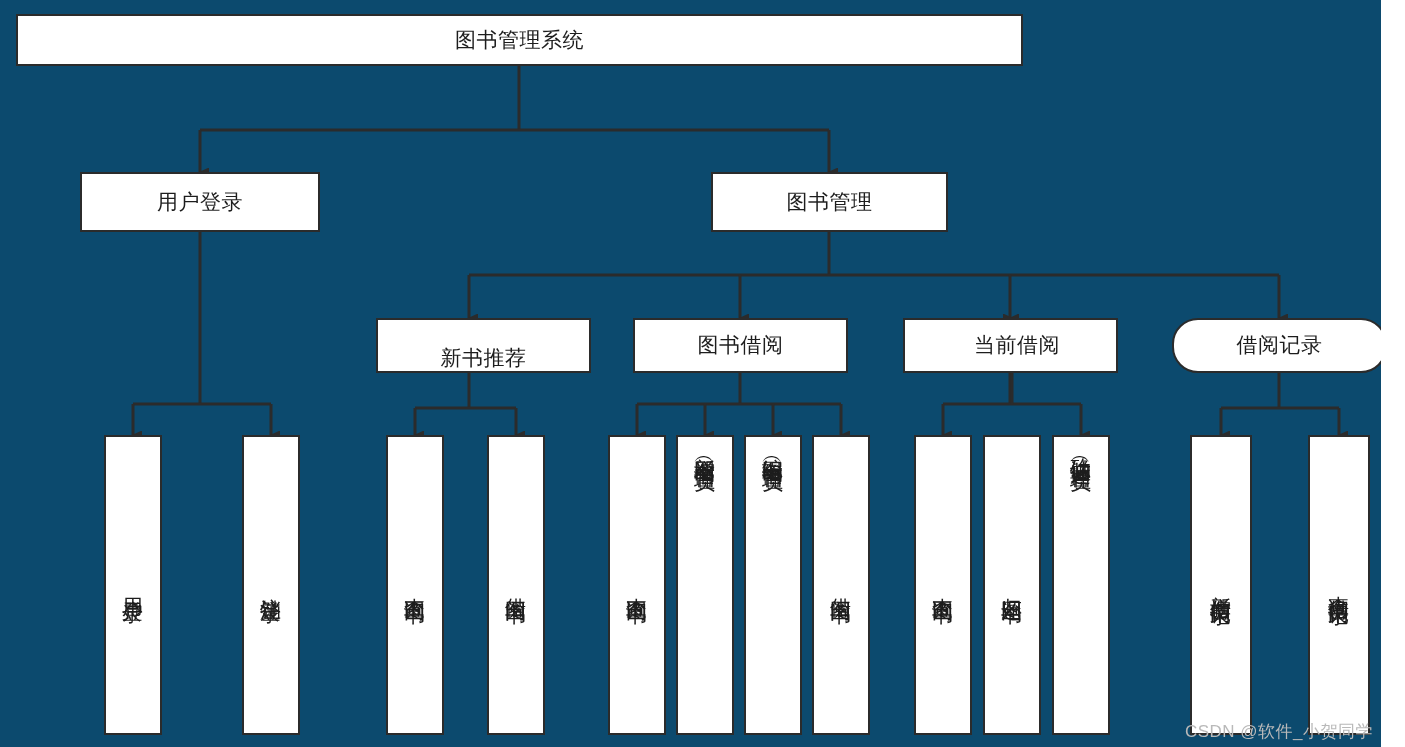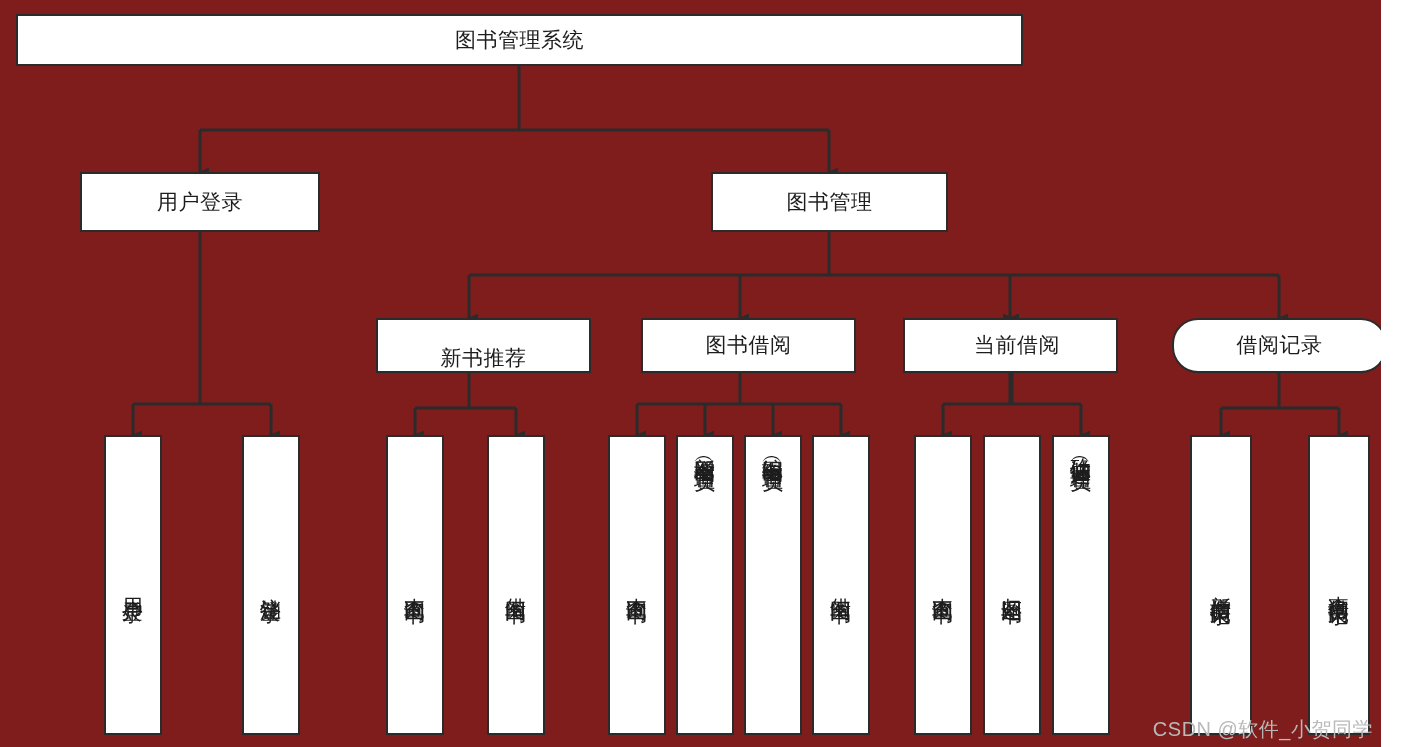--- a/index.html
+++ b/index.html
@@ -7,21 +7,21 @@
     padding: 0;
     background: #ffffff;
   }
   body {
     font-family: "Liberation Sans", "DejaVu Sans", sans-serif;
   }
   #stage {
     position: relative;
     width: 1381px;
     height: 747px;
-    background: #7f1d1d;
+    background: #0c4a6e;
     overflow: hidden;
   }
   #diagram-svg {
     position: absolute;
     left: 0;
     top: 0;
     width: 1405px;
     height: 747px;
   }
   .node-box {
@@ -63,21 +63,21 @@
     font-size: 21px;
     letter-spacing: 2px;
     line-height: 1;
     white-space: nowrap;
     text-align: left;
   }
   #watermark {
     position: absolute;
     right: 8px;
     bottom: 4px;
-    font-size: 20px;
+    font-size: 17px;
     color: #b9b9b9;
     white-space: nowrap;
     letter-spacing: 0.5px;
   }
 </style>
 </head>
 <body>
 
 <div id="stage">
 
@@ -131,21 +131,21 @@
   <div class="node-box" style="left: 80px; top: 172px; width: 240px; height: 60px;">
     <span class="node-label">用户登录</span>
   </div>
   <div class="node-box" style="left: 711px; top: 172px; width: 237px; height: 60px; justify-content: center;">
     <span class="node-label">图书管理</span>
   </div>
 
   <div class="node-box" style="left: 376px; top: 318px; width: 215px; height: 55px; align-items: flex-end;">
     <span class="node-label">新书推荐</span>
   </div>
-  <div class="node-box" style="left: 633px; top: 318px; width: 215px; height: 55px; margin-left: 8px;">
+  <div class="node-box" style="left: 633px; top: 318px; width: 215px; height: 55px;">
     <span class="node-label">图书借阅</span>
   </div>
   <div class="node-box" style="left: 903px; top: 318px; width: 215px; height: 55px; padding-left: 13px;">
     <span class="node-label">当前借阅</span>
   </div>
   <div class="node-box" style="left: 1172px; top: 318px; width: 215px; height: 55px; border-radius: 26px;">
     <span class="node-label">借阅记录</span>
   </div>
 
   <div class="leaf-box" style="left: 104px; top: 435px; width: 58px; height: 300px;">

